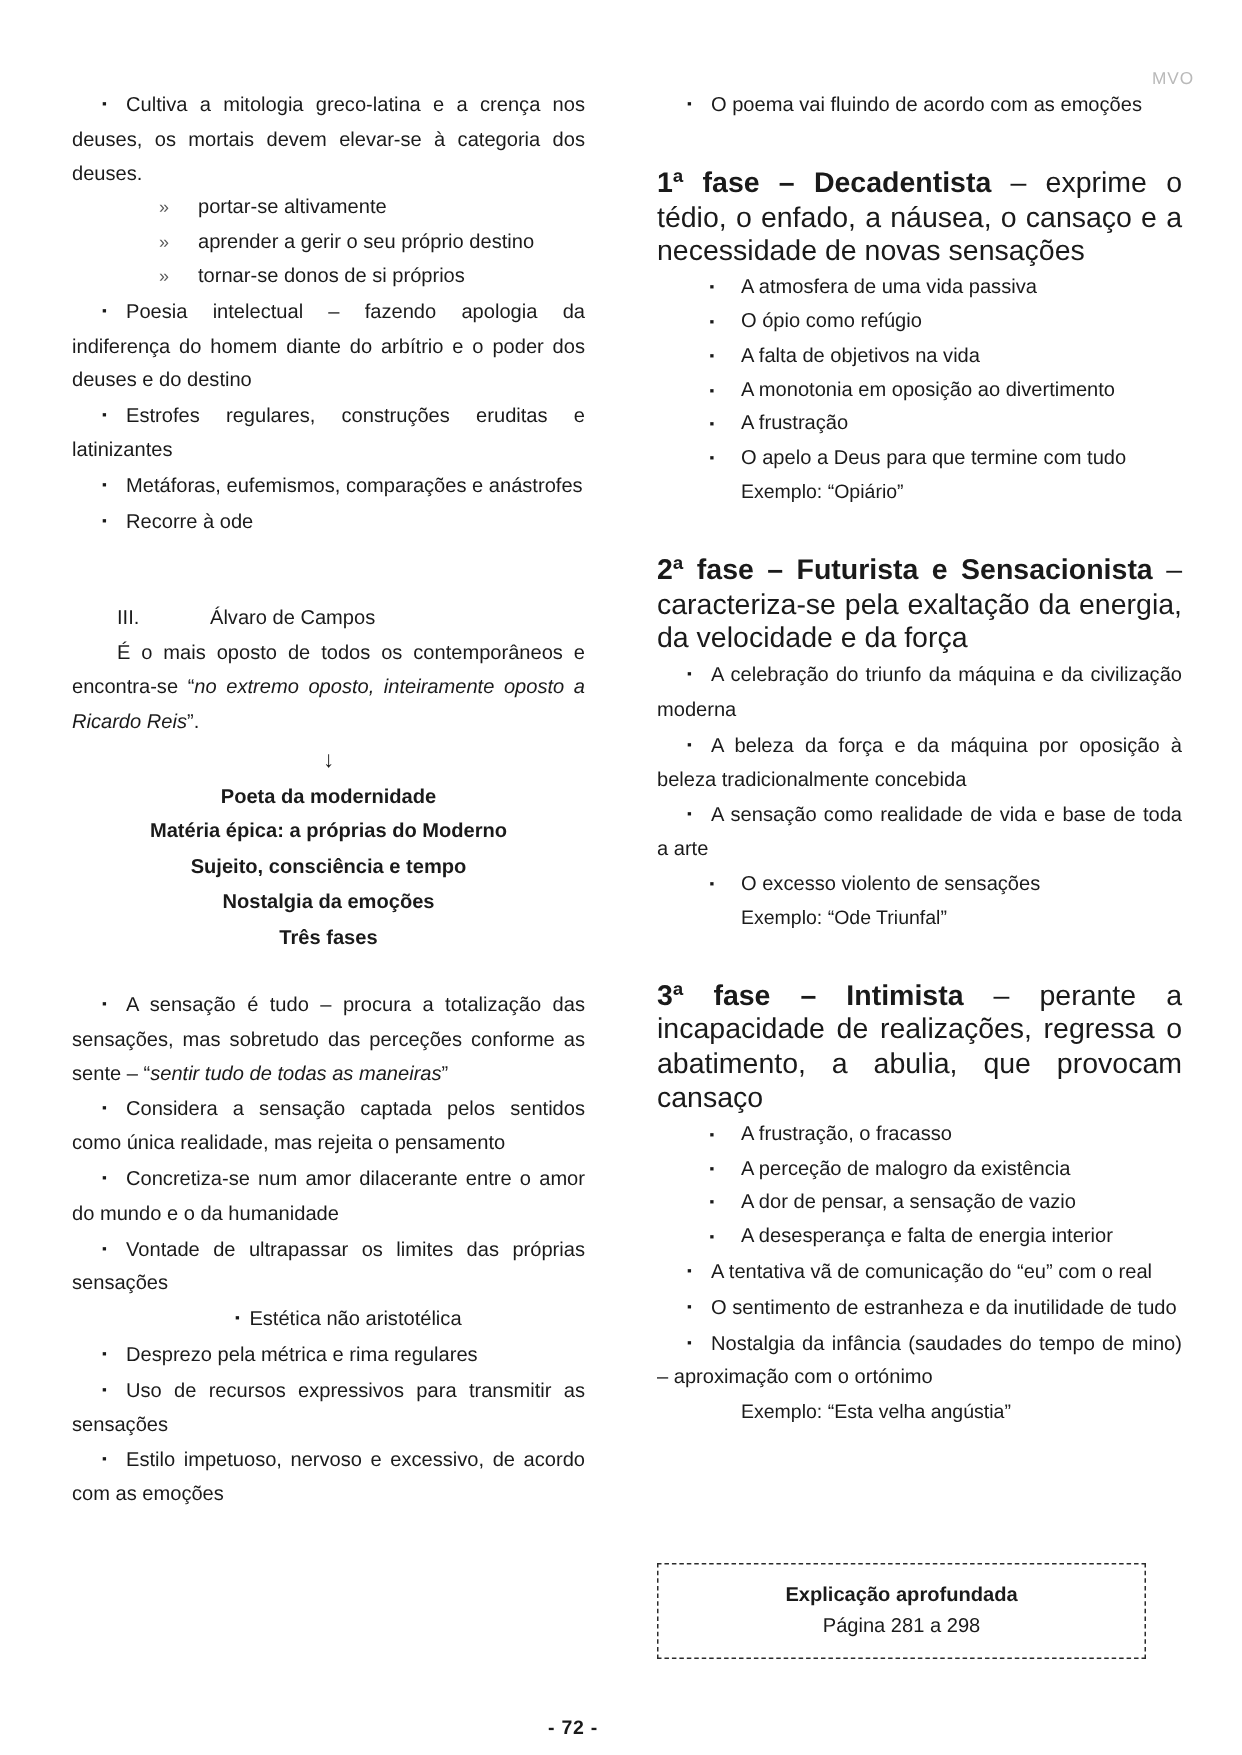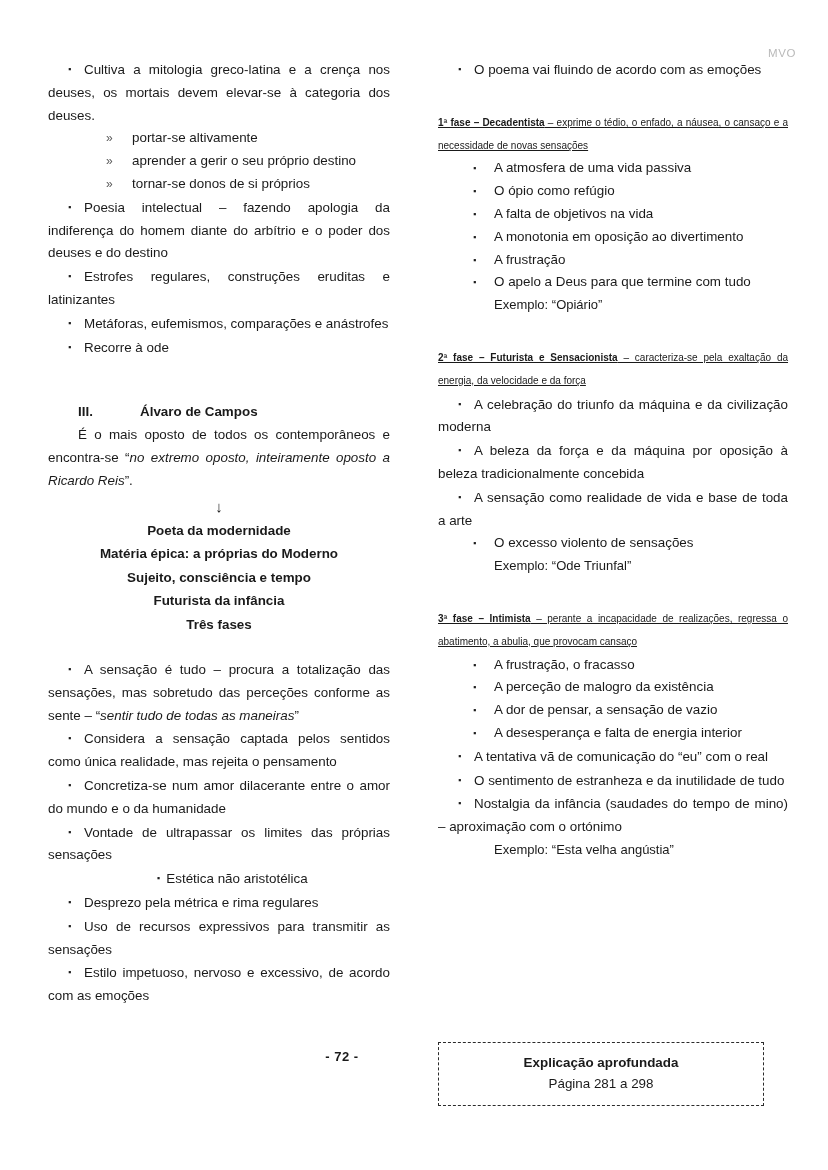--- a/index.html
+++ b/index.html
@@ -92,21 +92,21 @@
   .example {
     font-size: 13px;
     line-height: 22.8px;
     padding-left: 56px;
     text-align: left;
   }
 
   .heading-num {
     font-size: 13.4px;
     line-height: 22.8px;
-    font-weight: bold;
+    font-weight: normal;
     padding-left: 30px;
     margin-top: 20px;
   }
   .heading-num .numeral {
     display: inline-block;
     width: 62px;
   }
   .intro-para {
     font-size: 13.4px;
     line-height: 22.8px;
@@ -127,24 +127,23 @@
   .centered-bold {
     text-align: center;
     font-weight: bold;
     font-size: 13.4px;
     line-height: 23.5px;
   }
   .spacer-md { height: 22px; }
   .spacer-lg { height: 30px; }
 
   .phase {
-    font-size: 10px;
+    font-size: 19px;
     line-height: 22.8px;
     text-align: justify;
-    text-decoration: underline;
   }
   .phase b { font-weight: bold; }
 
   .callout {
     position: absolute;
     left: 438px;
     top: 1042px;
     width: 304px;
     border: 1px dashed #2b2b2b;
     padding: 9px 10px 11px 10px;
@@ -154,28 +153,29 @@
     font-weight: bold;
     font-size: 13.4px;
     line-height: 21px;
   }
   .callout-sub {
     font-size: 13.4px;
     line-height: 21px;
   }
   .footer {
     position: absolute;
-    top: 1049px;
+    top: 1144px;
     left: 0;
     width: 684px;
     text-align: center;
     font-size: 13px;
     font-weight: bold;
     color: #1a1a1a;
     letter-spacing: 0.5px;
+    padding-left: 40px;
   }
 </style>
 </head>
 <body>
 
 <div class="page">
 
   <div class="watermark">MVO</div>
 
   <div class="columns">
@@ -217,21 +217,21 @@
 
       <div class="intro-para">
         <span class="lead"></span><span>É o mais oposto de todos os contemporâneos e encontra-se “</span><em class="q">no extremo oposto, inteiramente oposto a Ricardo Reis</em><span>”.</span>
       </div>
 
       <div class="arrow">↓</div>
 
       <div class="centered-bold">Poeta da modernidade</div>
       <div class="centered-bold">Matéria épica: a próprias do Moderno</div>
       <div class="centered-bold">Sujeito, consciência e tempo</div>
-      <div class="centered-bold">Futurista da infância</div>
+      <div class="centered-bold">Nostalgia da emoções</div>
       <div class="centered-bold">Três fases</div>
 
       <div class="spacer-md"></div>
 
       <div class="item-wrap">
         <span class="mark">▪</span><span>A sensação é tudo – procura a totalização das sensações, mas sobretudo das perceções conforme as sente – “</span><em class="q">sentir tudo de todas as maneiras</em><span>”</span>
       </div>
 
       <div class="item-wrap">
         <span class="mark">▪</span><span>Considera a sensação captada pelos sentidos como única realidade, mas rejeita o pensamento</span>

